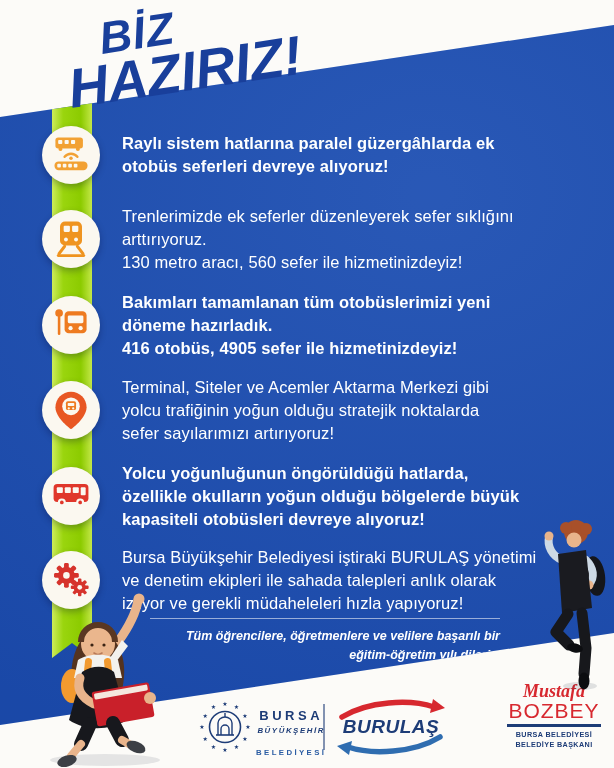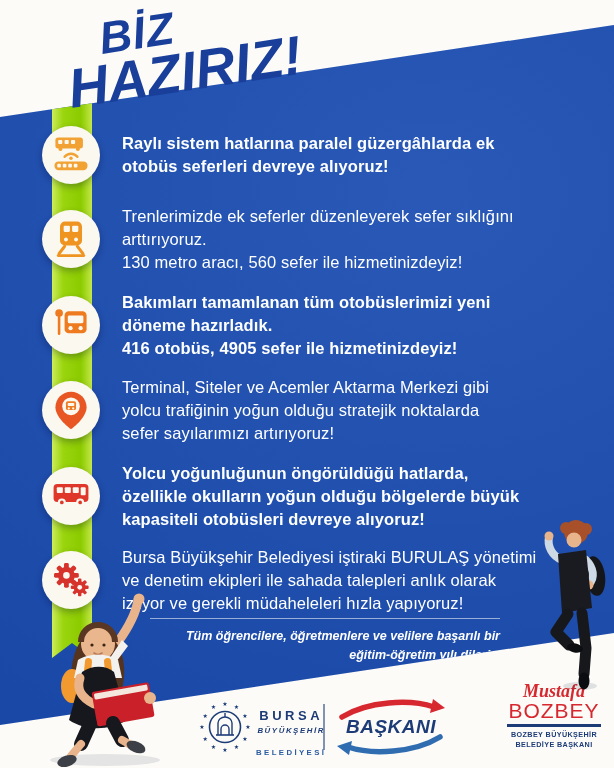--- a/index.html
+++ b/index.html
@@ -221,28 +221,28 @@
 
   <div class="fdivider"></div>
 
   <div class="burulas">
     <svg style="position:absolute;left:0;top:0" width="118" height="60" viewBox="0 0 118 60">
       <path d="M10,20 C36,4 78,2 102,10" fill="none" stroke="#d7282f" stroke-width="5.5" stroke-linecap="round"></path>
       <polygon points="101,2 113,11 98,16" fill="#d7282f"></polygon>
       <path d="M108,40 C82,56 40,58 16,50" fill="none" stroke="#2f6db0" stroke-width="5.5" stroke-linecap="round"></path>
       <polygon points="17,58 5,49 20,44" fill="#2f6db0"></polygon>
     </svg>
-    <div class="bname">BAŞKANI</div>
+    <div class="bname">BURULAŞ</div>
   </div>
 
   <div class="mayor">
     <div class="mn1">Mustafa</div>
     <div class="mn2">BOZBEY</div>
     <div class="mline"></div>
-    <div class="mt">BOZBEY BÜYÜKŞEHİR</div>
+    <div class="mt">BURSA BELEDİYESİ</div>
     <div class="mt">BELEDİYE BAŞKANI</div>
   </div>
 
   <svg id="girl" class="kid" viewBox="0 0 198 176">
     <ellipse cx="95" cy="168" rx="55" ry="6" fill="rgba(20,30,60,0.10)"></ellipse>
     <path d="M128,8 C126,22 118,36 108,50" fill="none" stroke="#e9b48b" stroke-width="9" stroke-linecap="round"></path>
     <circle cx="129" cy="7" r="5.5" fill="#e9b48b"></circle>
     <path d="M70,50 C61,64 59,86 64,100 L112,98 C117,76 113,58 104,48 Z" fill="#54331f"></path>
     <circle cx="88" cy="52" r="17" fill="#eab68d"></circle>
     <path d="M71,51 A17,17 0 0 1 105,51 L105,44 A17,13 0 0 0 71,44 Z" fill="#5a3722"></path>

